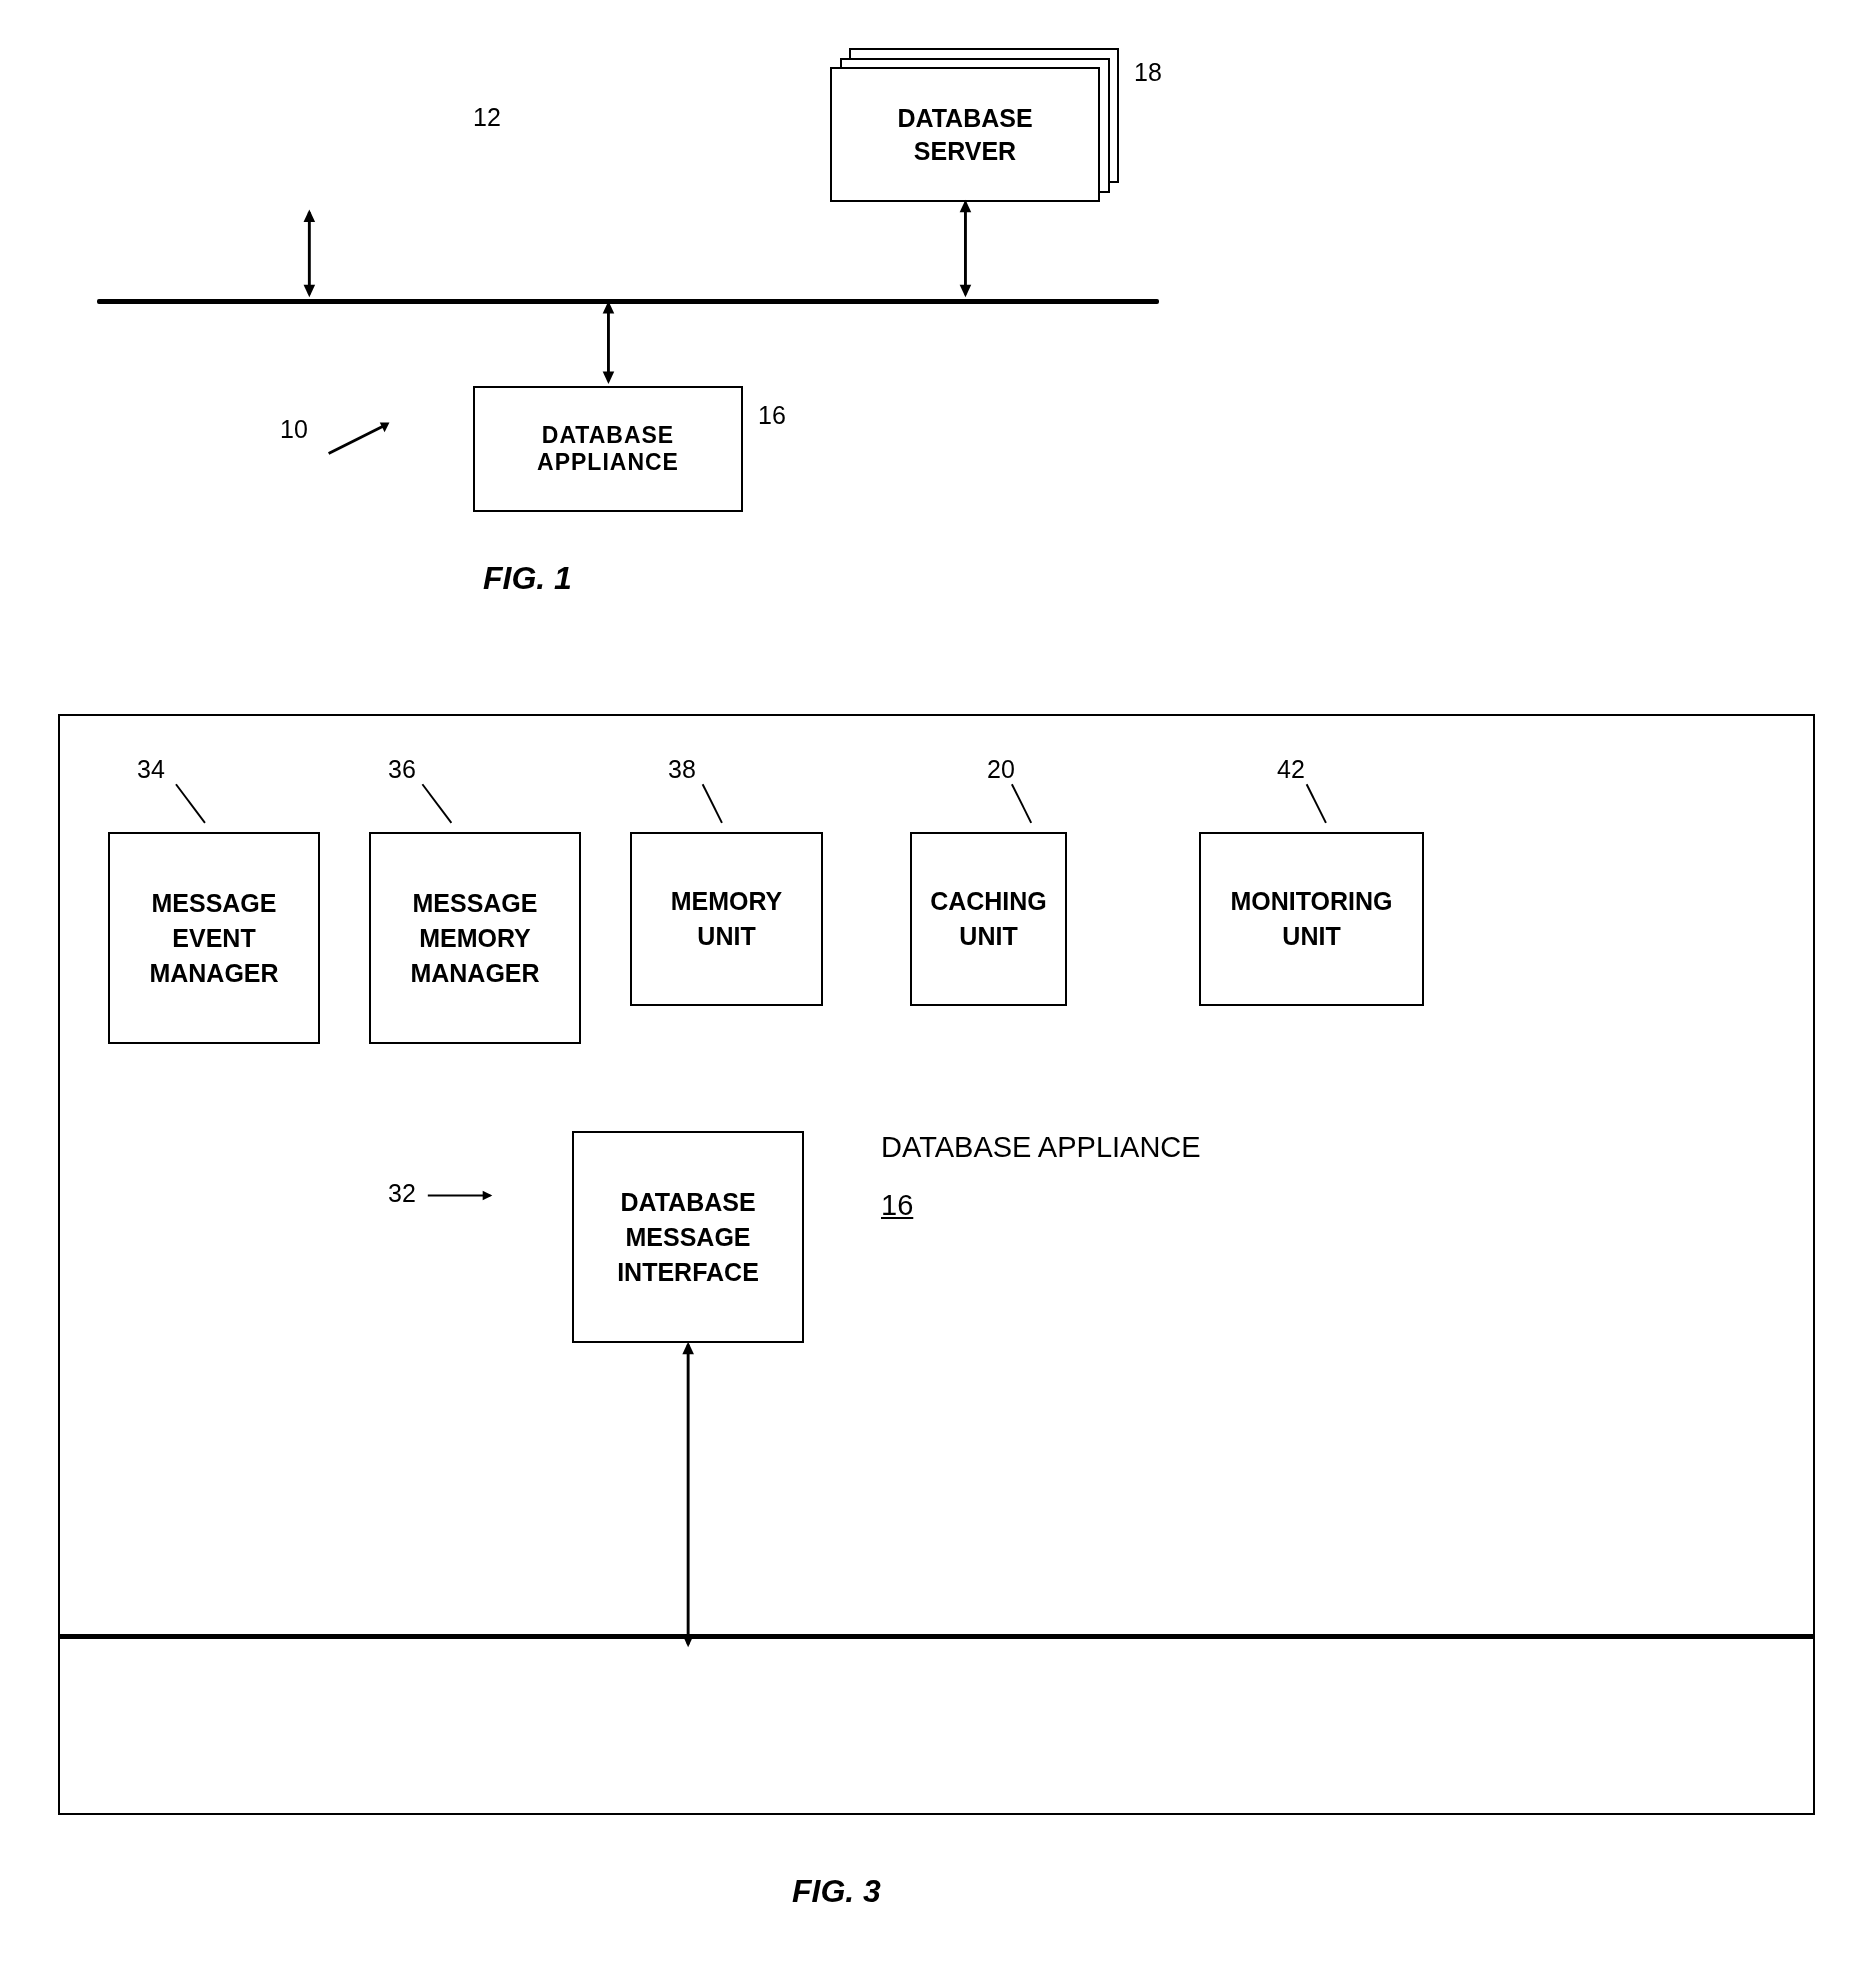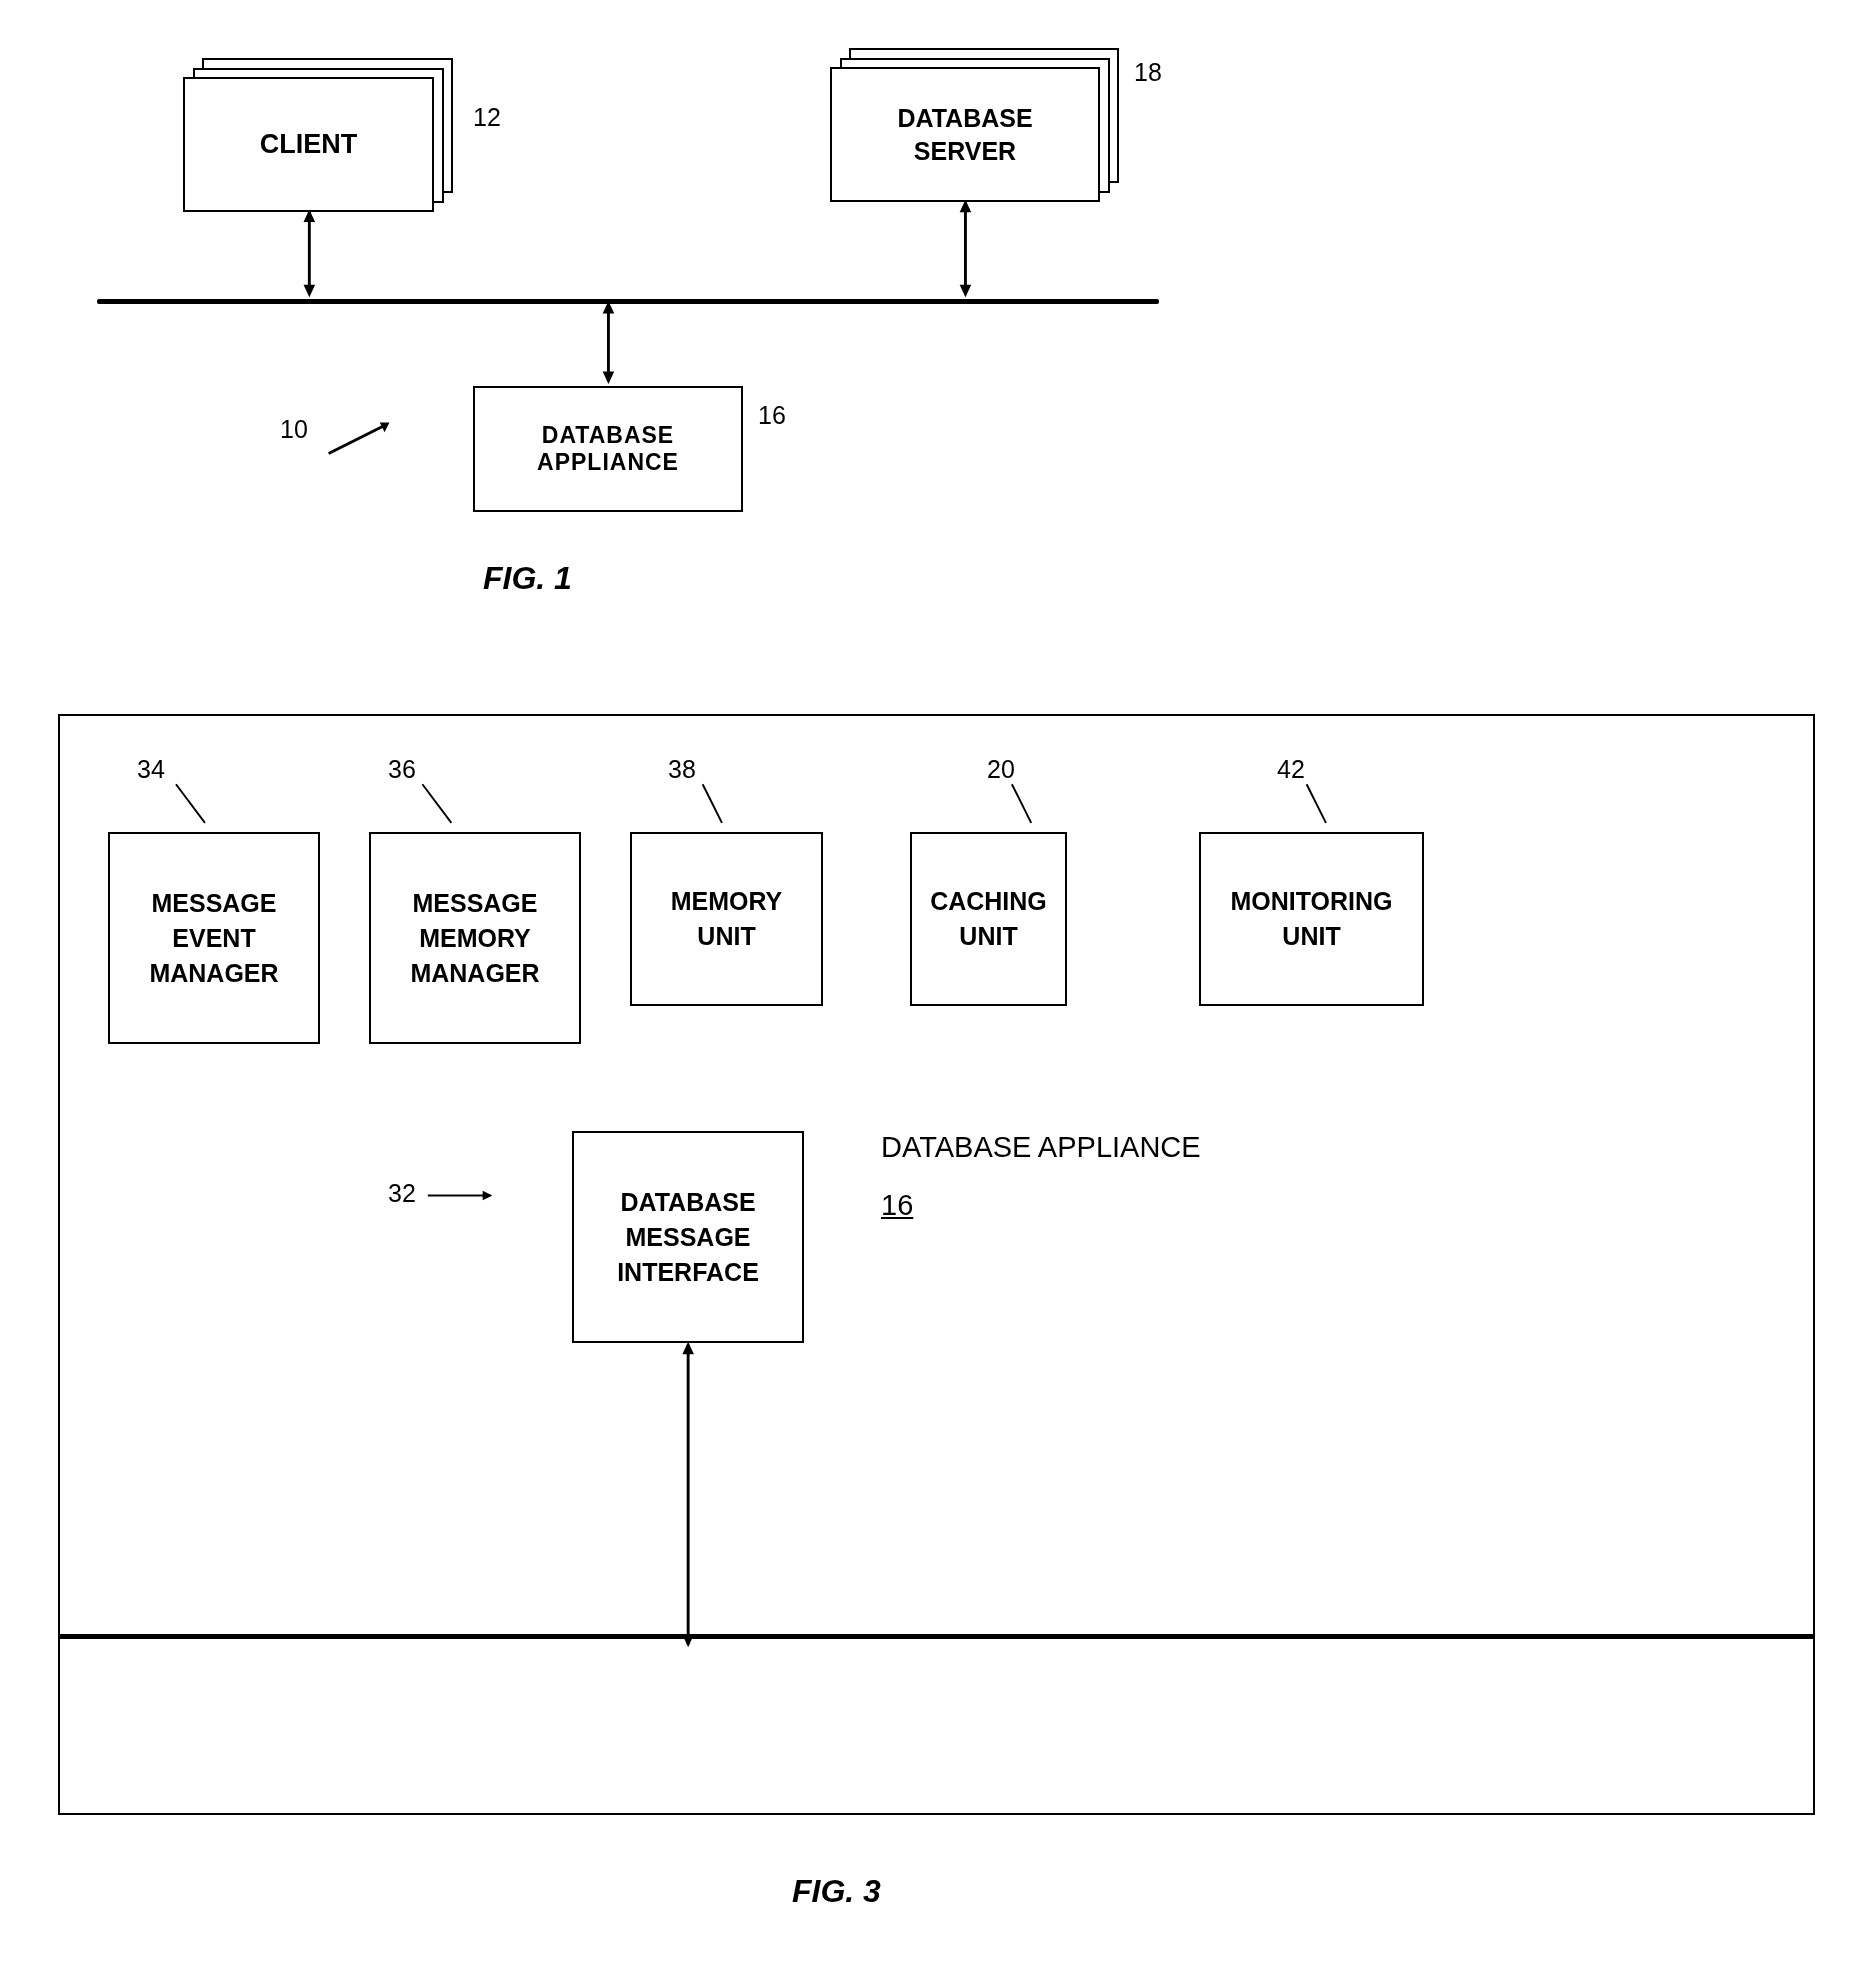--- a/index.html
+++ b/index.html
@@ -135,29 +135,20 @@
       font-size: 32px;
       font-style: italic;
       font-weight: bold;
     }
   </style>
 </head>
 <body>
 
 <div class="diagram-container">
 
-  <div class="client-stack" style="top:58px; left:183px;">
-    <div class="client-pages">
-      <div class="page"></div>
-      <div class="page"></div>
-      <div class="page">
-        <span>CLIENT</span>
-      </div>
-    </div>
-  </div>
 
   <div class="ref-label" style="top:77px; left:473px;margin-top:26px;">12</div>
 
   <div style="position:absolute; top:48px; left:830px;">
     <div class="db-server-pages">
       <div class="page"></div>
       <div class="page"></div>
       <div class="page">
         <span style="font-size:25px; font-weight:bold; text-align:center; line-height:1.3;">DATABASE<br>SERVER</span>
       </div>

